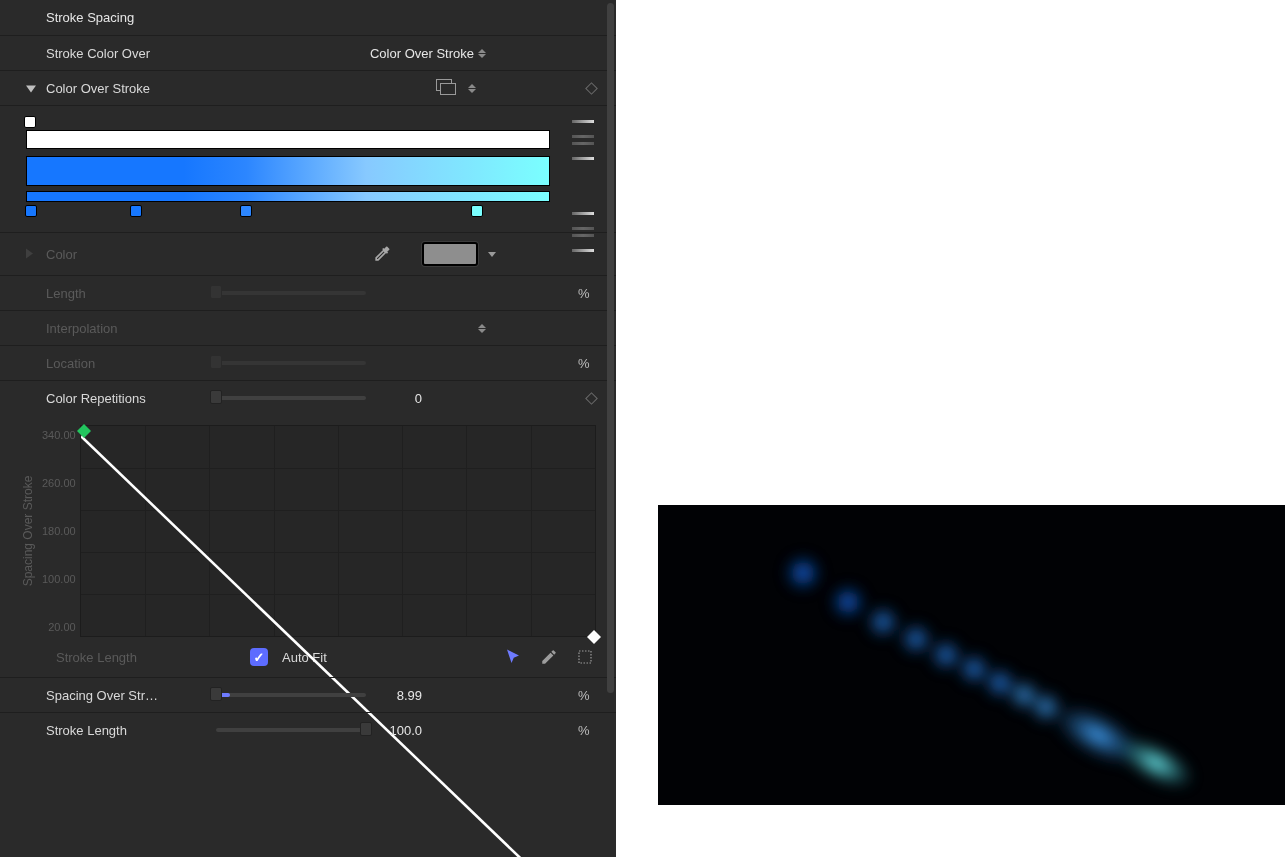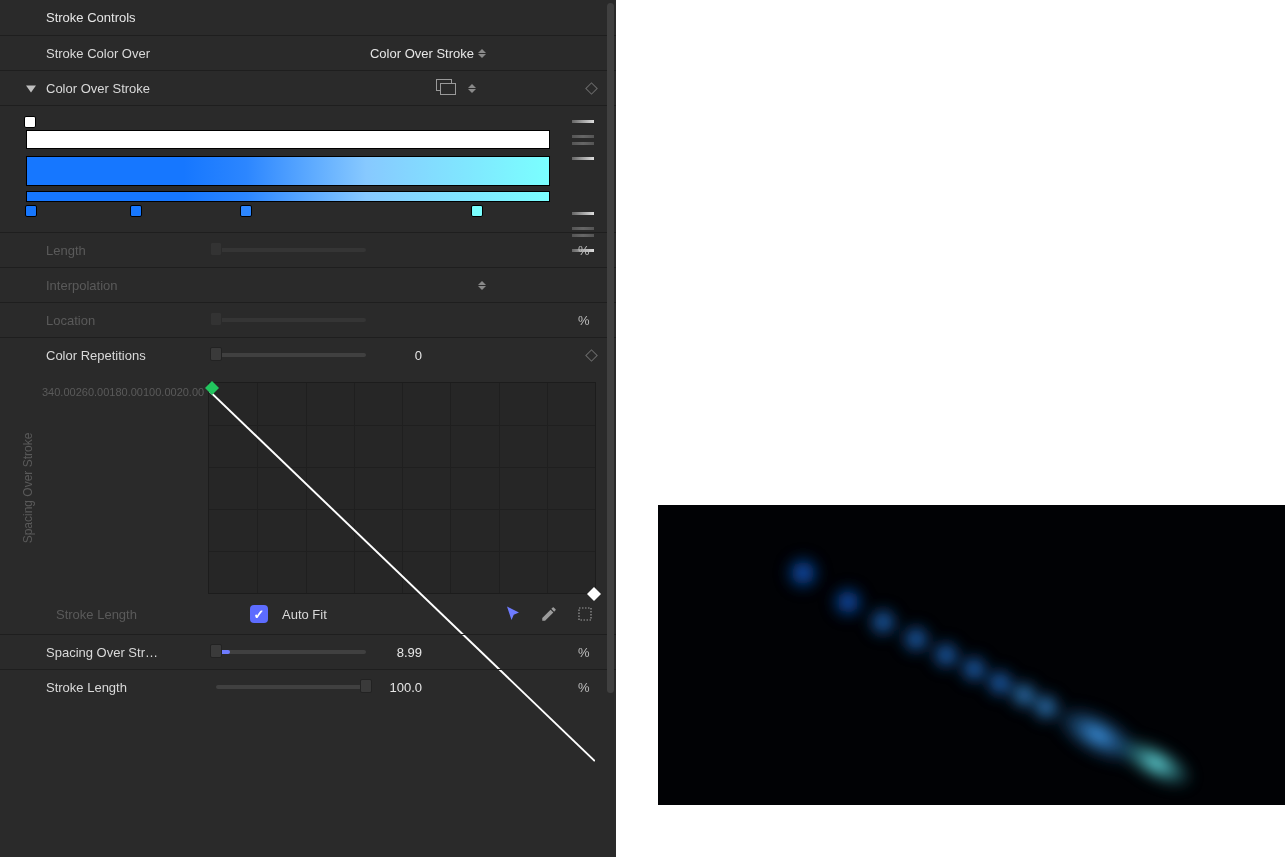--- a/index.html
+++ b/index.html
@@ -43,21 +43,21 @@
     .slider.dim { background: #353535; }
     .handle { width: 12px; height: 14px; background: #3a3a3a; border: 1px solid #222; border-radius: 2px; position: absolute; top: -6px; transform: translateX(-50%); }
     .handle.dimh { background: #333; border-color: #2a2a2a; }
     .color-row { height: 43px; }
     .eyedropper { width: 20px; height: 20px; color: #a8a8a8; margin-right: 30px; }
     .swatch { width: 56px; height: 24px; background: #8e8e8e; border: 2px solid #000; border-radius: 3px; box-shadow: 0 0 0 1px #3c3c3c; }
     .curve-section { padding: 10px 20px 0 14px; }
     .curve-wrap { display: flex; }
     .vaxis { width: 28px; display: flex; align-items: center; justify-content: center; }
     .vaxis .vl { transform: rotate(-90deg); white-space: nowrap; color: #5a5a5a; font-size: 12px; }
-    .ylabels { display: flex; justify-content: space-between; padding: 4px 4px 4px 0; text-align: left; color: #5a5a5a; font-size: 11px; height: 212px; }
+    .ylabels { display: flex; flex-direction: column; justify-content: space-between; padding: 4px 4px 4px 0; text-align: right; color: #5a5a5a; font-size: 11px; height: 212px; }
     .curve-canvas { flex: 1; height: 212px; background: #262626; border: 1px solid #1c1c1c; position: relative; }
     .grid-v, .grid-h { position: absolute; background: #1f1f1f; }
     .grid-v { width: 1px; top: 0; bottom: 0; }
     .grid-h { height: 1px; left: 0; right: 0; }
     .curve-line { position: absolute; inset: 0; }
     .below-curve { display: flex; align-items: center; height: 40px; padding-left: 42px; gap: 14px; }
     .below-curve .sl-label { flex: 0 0 180px; color: #5a5a5a; }
     .checkbox { width: 18px; height: 18px; border-radius: 4px; background: #5d6cff; display: flex; align-items: center; justify-content: center; color: #fff; font-weight: bold; font-size: 13px; }
     .tool { width: 22px; height: 22px; display: flex; align-items: center; justify-content: center; color: #9c9c9c; }
     .scrollbar { position: absolute; right: 2px; top: 3px; width: 7px; height: 690px; background: #404040; border-radius: 4px; }
@@ -66,21 +66,21 @@
     .val-num { min-width: 50px; text-align: right; padding-right: 4px; }
     .pct { width: 18px; color: #bdbdbd; }
     .reset-icon { color: #9a9a9a; font-size: 14px; }
   </style>
 </head>
 <body>
 
 <div class="panel">
 
   <div class="section-header row first">
-    <span>Stroke Controls</span>
+    <span>Stroke Spacing</span>
   </div>
 
   <div class="row">
     <span class="label">Stroke Color Over</span>
     <div class="value">
       <span>Color Over Stroke</span>
       <span class="updown">
           <span class="up"></span>
           <span class="dn"></span>
         </span>
@@ -130,20 +130,31 @@
           <div class="line g-top"></div>
           <div class="line g-bot"></div>
         </div>
       <div class="rb">
           <div class="line g-bot"></div>
           <div class="line g-top"></div>
         </div>
     </div>
   </div>
 
+  <div class="row dim color-row">
+    <span class="disc-toggle closed"></span>
+    <span class="label">Color</span>
+    <div class="value" style="padding-right:110px; justify-content:flex-end;">
+      <svg class="eyedropper" viewBox="0 0 24 24" fill="currentColor">
+          <path d="M20.7 5.6l-2.3-2.3c-.4-.4-1-.4-1.4 0l-2.4 2.4-1-1-1.4 1.4 1 1L4 16.3V20h3.7l9.2-9.2 1 1 1.4-1.4-1-1 2.4-2.4c.4-.4.4-1 0-1.4zM6.9 18H6v-.9l8.1-8.1.9.9L6.9 18z"></path>
+        </svg>
+      <div class="swatch"></div>
+      <span class="caret-down" style="margin-left:10px;"></span>
+    </div>
+  </div>
 
   <div class="row dim">
     <span class="label">Length</span>
     <div class="slider dim">
         <div class="handle dimh" style="left:0%;"></div>
       </div>
     <div class="value" style="flex:0 0 120px; padding-right:100px;"></div>
     <div class="extra">
         <span class="pct">%</span>
       </div>

